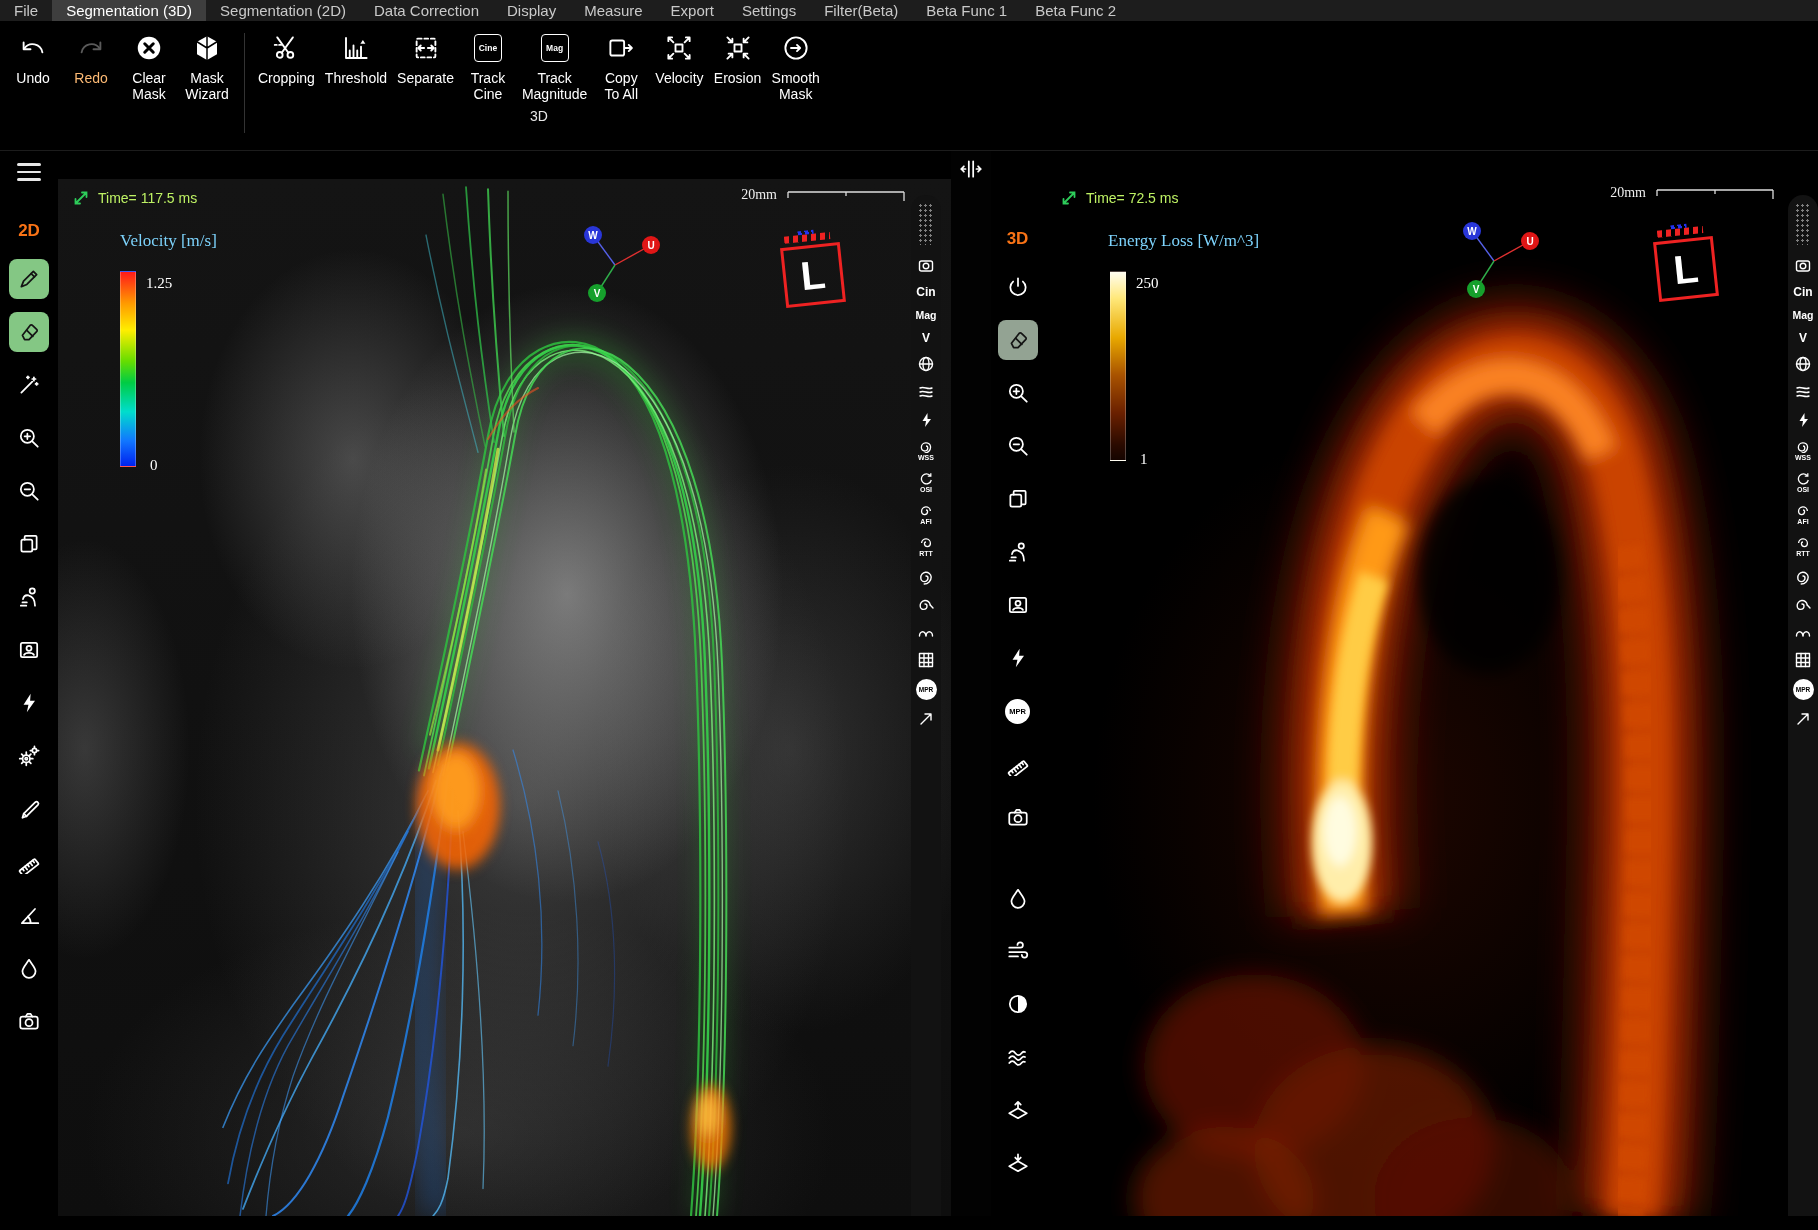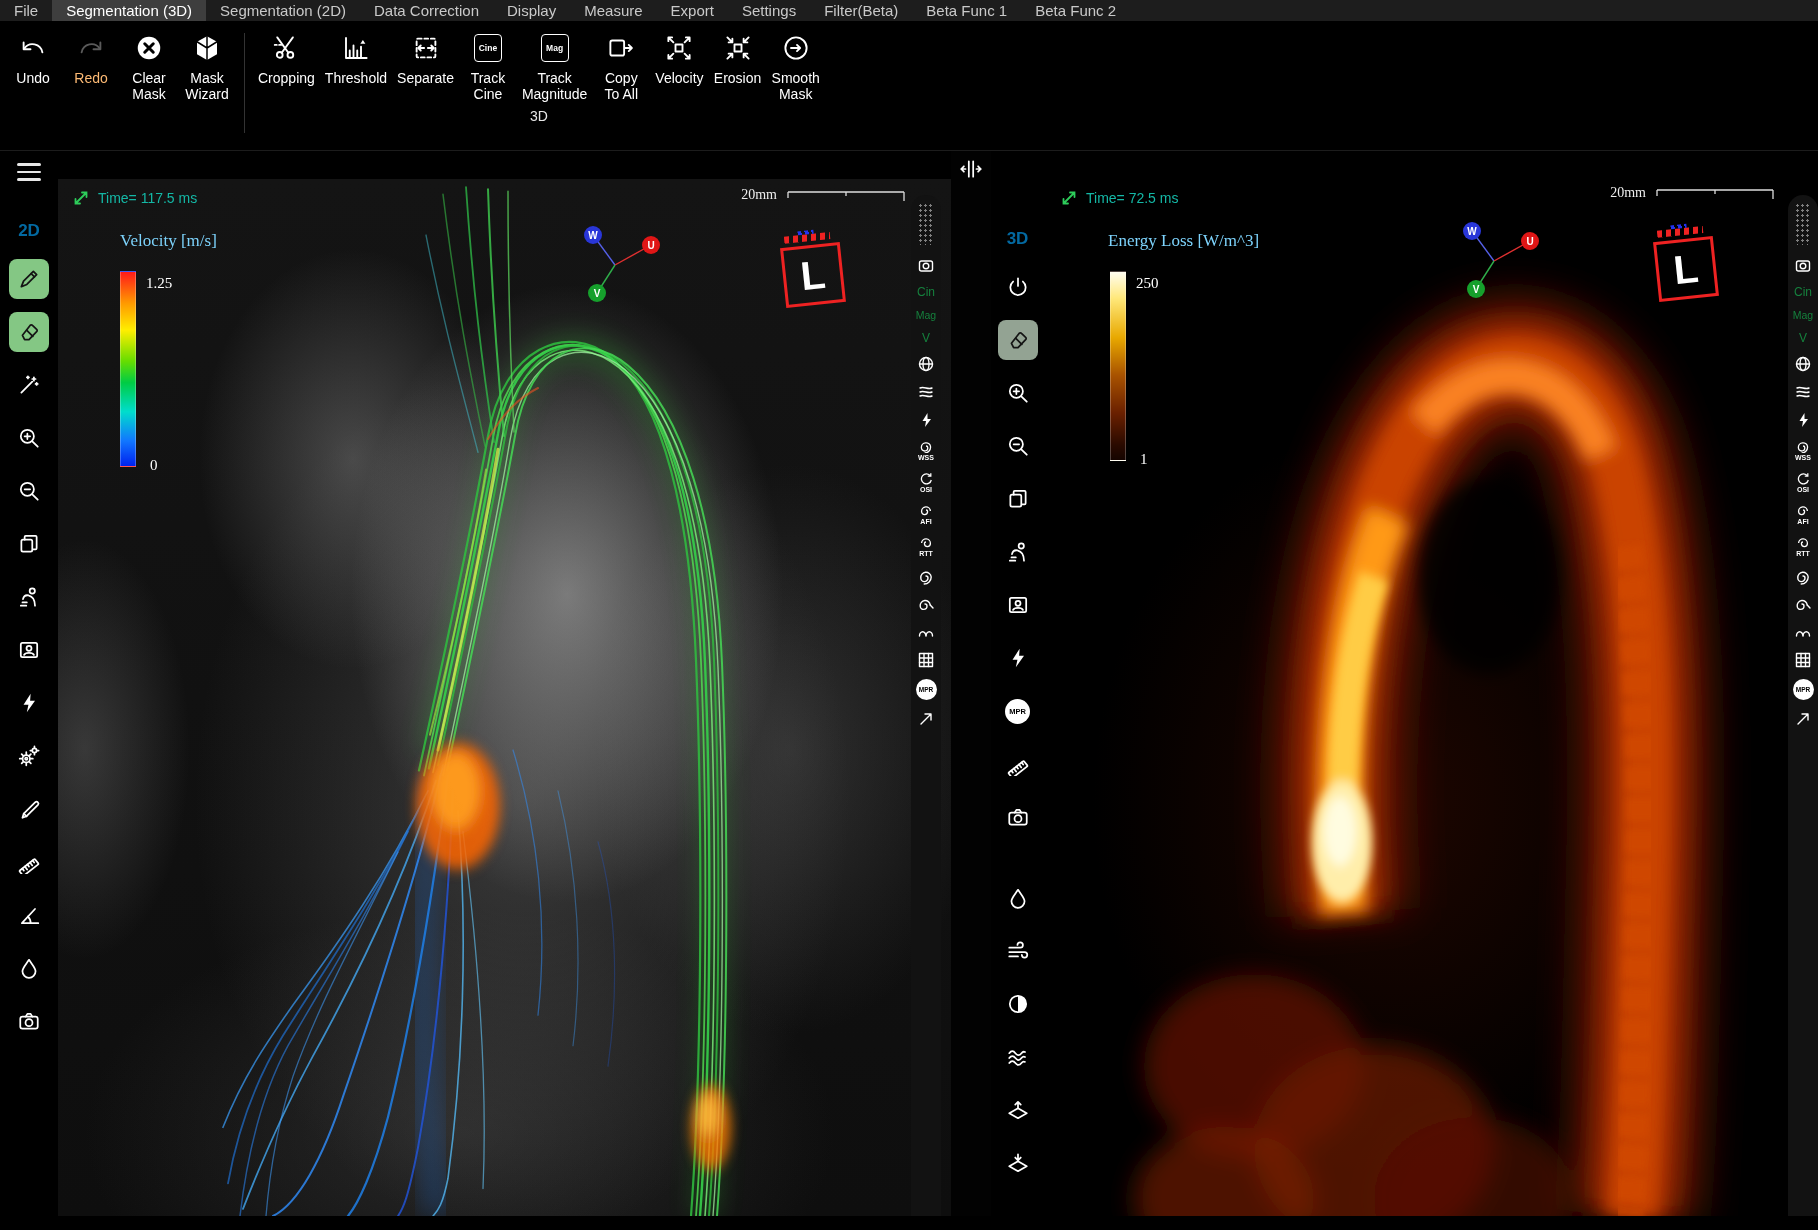--- a/index.html
+++ b/index.html
@@ -31,21 +31,21 @@
               display:flex; align-items:center; justify-content:center; }
   .icon-box span { font-size:8.5px; font-weight:700; color:#fff; }
 
   
   .main { display:flex; height:1065px; background:#000; }
 
   
   .sidebar { width:58px; background:#000; display:flex; flex-direction:column;
              align-items:center; padding-top:12px; flex:0 0 auto; }
   .sidebar-3d { width:53px; padding-top:78px; }
-  .mode-label { color:#0369a1; font-size:17px; font-weight:700; margin-bottom:18px; }
+  .mode-label { color:#f97316; font-size:17px; font-weight:700; margin-bottom:18px; }
   .hamburger { width:24px; display:flex; flex-direction:column; gap:5px; margin-bottom:40px; }
   .hamburger div { height:2.5px; background:#e8e8e8; border-radius:2px; }
   .tool { width:40px; height:40px; border-radius:8px; display:flex; align-items:center;
           justify-content:center; margin-bottom:13px; flex:0 0 auto; }
   .tool.active-green { background:#84c784; }
   .tool.active-gray  { background:#93a393; }
   .tool.active-green svg, .tool.active-gray svg { stroke:#151515; }
   .i22 { width:24px; height:24px; stroke:#fff; fill:none; stroke-width:1.6;
          stroke-linecap:round; stroke-linejoin:round; }
   .mpr { width:25px; height:25px; border-radius:50%; background:#fff; color:#000;
@@ -68,21 +68,21 @@
       radial-gradient(ellipse 420px 560px at 52% 60%, rgba(120,120,120,.42), transparent 78%),
       radial-gradient(ellipse 260px 380px at 82% 55%, rgba(95,95,95,.4), transparent 75%),
       radial-gradient(ellipse 500px 300px at 45% 92%, rgba(90,90,90,.35), transparent 75%),
       linear-gradient(180deg,#141414,#0e0e0e);
   }
   .vr-bg { background: radial-gradient(ellipse 400px 500px at 45% 60%, rgba(60,12,0,.5), transparent 75%), #000; }
   .art svg { position:absolute; inset:0; width:100%; height:100%; }
 
   
   .vp-head { position:absolute; display:flex; align-items:center; gap:8px;
-             color:#14b8a6; font-size:14px; z-index:6; }
+             color:#bef264; font-size:14px; z-index:6; }
   .cbar-title { position:absolute; color:#7dd3fc; font-family:"Liberation Serif",serif;
                 font-size:17px; z-index:6; }
   .cbar { position:absolute; width:16px; z-index:6; border:0.5px solid rgba(255,255,255,.25); }
   .cbar-vel { height:196px;
     background:linear-gradient(to bottom,#ff1a1a 0%,#ff9900 16%,#ffee00 30%,#66dd00 46%,#00cc44 57%,#00ddcc 72%,#1177ff 87%,#0022ee 100%); }
   .cbar-el { height:190px;
     background:linear-gradient(to bottom,#fffdf0 0%,#ffe87a 14%,#e8a800 35%,#a85200 55%,#6a2000 75%,#2a0a00 92%,#150400 100%); }
   .cbar-num { position:absolute; color:#fff; font-family:"Liberation Serif",serif;
               font-size:15px; z-index:6; }
   .vp-scale { position:absolute; display:flex; align-items:flex-end; gap:10px;
@@ -99,21 +99,21 @@
 
   
   .strip { position:absolute; top:44px; bottom:0; width:30px; background:#121212;
            border-radius:15px 15px 0 0; display:flex; flex-direction:column; align-items:center;
            padding:8px 0 8px 0; gap:10px; z-index:7; }
   .strip-handle { width:16px; height:42px; flex:0 0 auto;
                   background-image:radial-gradient(#808080 1px, transparent 1.3px);
                   background-size:5px 5px; margin-bottom:2px; }
   .i18 { width:18px; height:18px; stroke:#fff; fill:none; stroke-width:1.4;
          stroke-linecap:round; stroke-linejoin:round; flex:0 0 auto; }
-  .stxt { color:#15803d; font-weight:400; font-size:12px; flex:0 0 auto; }
+  .stxt { color:#ffffff; font-weight:700; font-size:12px; flex:0 0 auto; }
   .stxt-sm { font-size:10.5px; }
   .scombo { display:flex; flex-direction:column; align-items:center; gap:1px; flex:0 0 auto; }
   .scombo .slab { color:#fff; font-size:7px; font-weight:700; }
   .scombo svg { width:14px; height:14px; stroke:#fff; fill:none; stroke-width:1.3; }
   .mpr-sm { width:21px; height:21px; font-size:6.5px; flex:0 0 auto; }
 </style>
 </head>
 <body>
 
 <div class="menubar">

